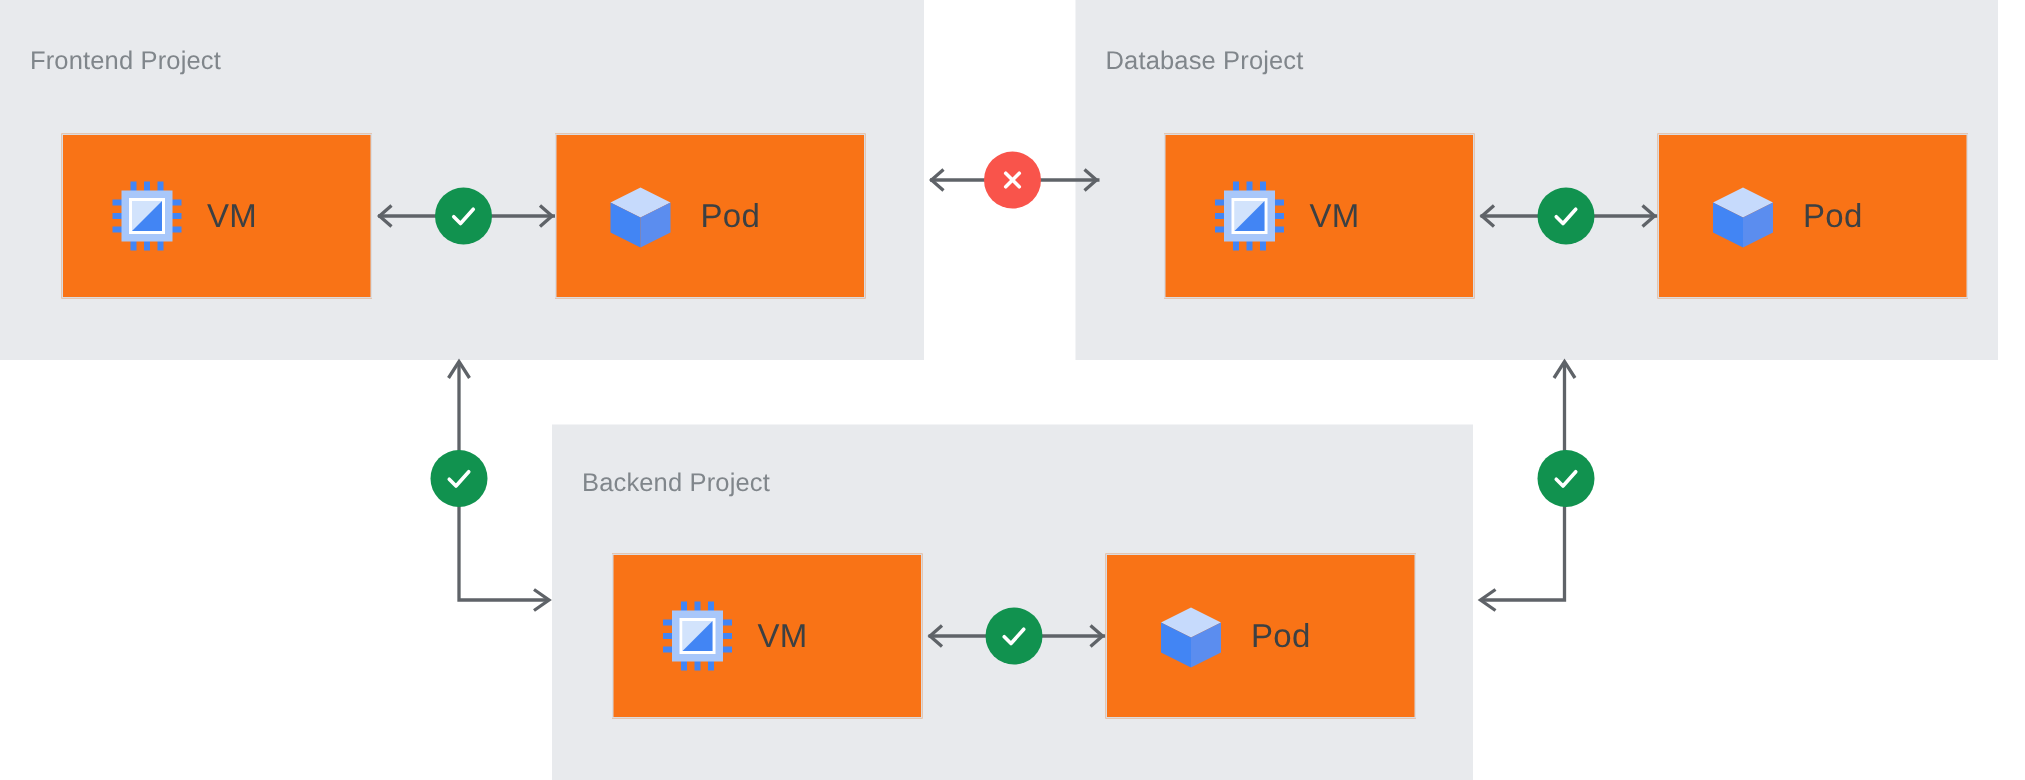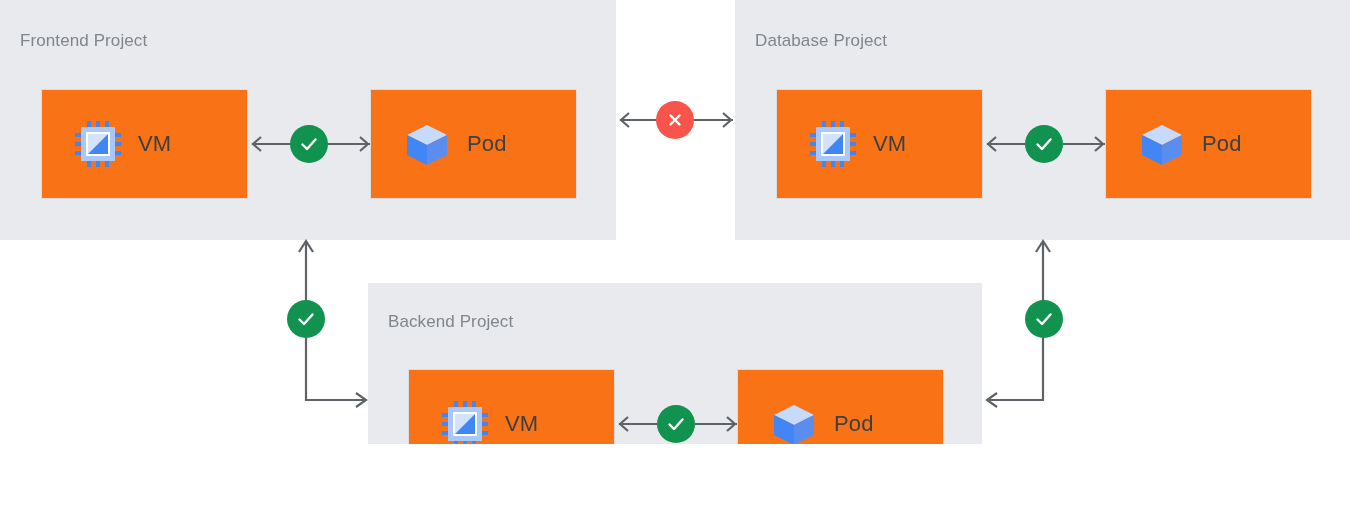--- a/index.html
+++ b/index.html
@@ -7,21 +7,21 @@
     padding: 0;
     background: #ffffff;
   }
   body {
     font-family: "Liberation Sans", sans-serif;
     -webkit-font-smoothing: antialiased;
   }
   #stage {
     position: relative;
     width: 1350px;
-    height: 444px;
+    height: 520px;
     overflow: hidden;
     background: #ffffff;
   }
 
   
   .panel {
     position: absolute;
     background: #e8eaed;
     box-sizing: border-box;
   }
@@ -29,21 +29,21 @@
     position: absolute;
     left: 20px;
     top: 30px;
     font-size: 17px;
     line-height: 22px;
     color: #80868b;
     letter-spacing: .1px;
     white-space: nowrap;
   }
   #panel-frontend { left: 0px;   top: 0px;   width: 616px; height: 240px; }
-  #panel-database { left: 735px; top: 0px;   width: 615px; height: 240px; }
+  #panel-database { left: 717px; top: 0px;   width: 615px; height: 240px; }
   #panel-backend  { left: 368px; top: 283px; width: 614px; height: 237px; }
   #panel-backend .panel-title { top: 28px; left: 20px; }
 
   
   .card {
     position: absolute;
     background: #f97316;
     border: 1px solid #dadce0;
     box-sizing: border-box;
     display: flex;

